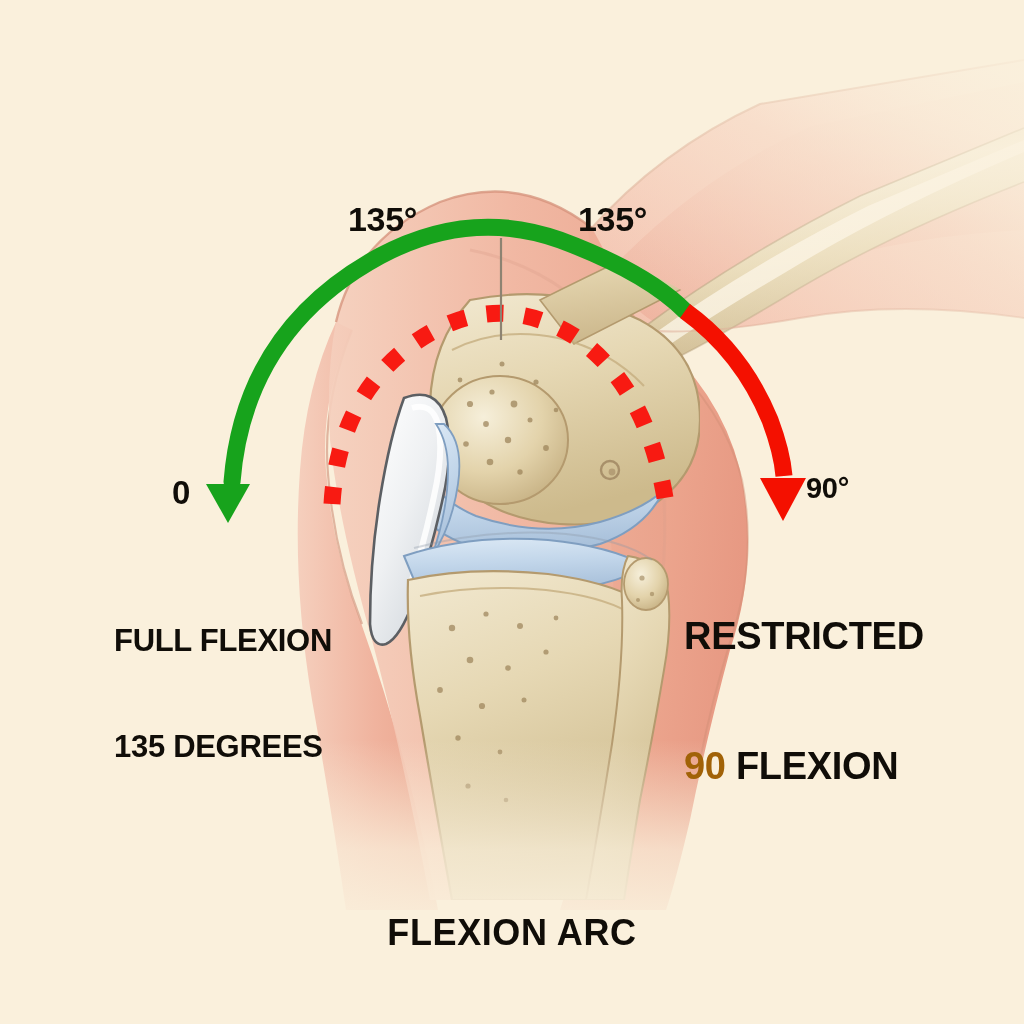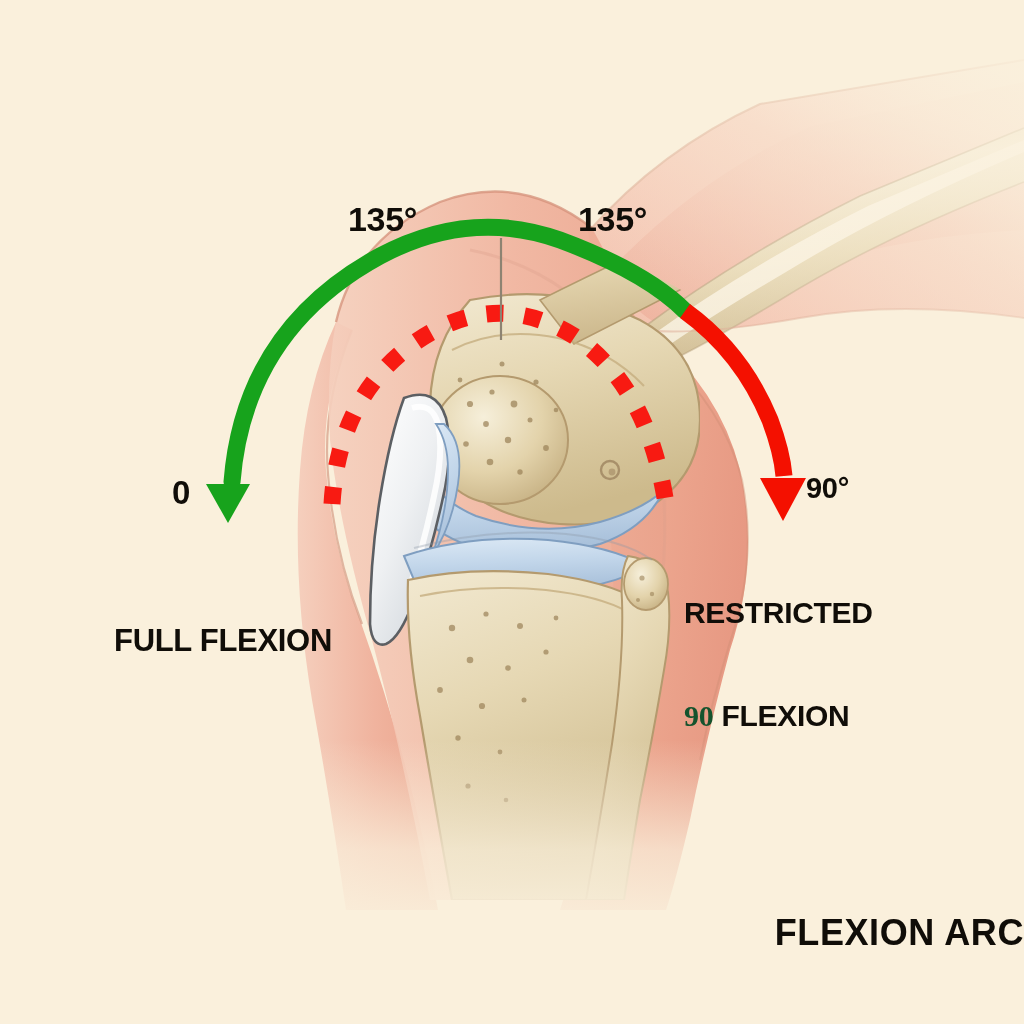--- a/index.html
+++ b/index.html
@@ -31,26 +31,26 @@
     letter-spacing: -0.3px;
   }
   #deg-left  { left: 348px; top: 200px; font-size: 34px; }
   #deg-right { left: 578px; top: 200px; font-size: 34px; }
   #zero-mark { left: 172px; top: 474px; font-size: 33px; }
   #ninety-mark { left: 806px; top: 472px; font-size: 29px; }
   #cap-left {
     left: 114px; top: 552px; font-size: 31px;
   }
   #cap-right {
-    left: 684px; top: 528px; font-size: 30px; text-align: left;
-  }
-  .red-num { color: #14532d; font-family: Liberation Serif, serif; }
+    left: 684px; top: 528px; font-size: 38px; text-align: left;
+  }
+  .red-num { color: #a16207; }
   #caption {
     left: 0; top: 912px; width: 1024px;
-    text-align: right; font-size: 36px; letter-spacing: 0.6px;
+    text-align: center; font-size: 36px; letter-spacing: 0.6px;
   }
 </style>
 </head>
 <body>
 
 <div id="stage">
 
   <svg id="art" viewBox="0 0 1024 1024">
     <defs>
       <linearGradient id="thighGrad" x1="0" y1="1" x2="0.55" y2="0">
@@ -265,20 +265,21 @@
   <div class="lbl" id="deg-left">135°</div>
 
   <div class="lbl" id="deg-right">135°</div>
 
   <div class="lbl" id="zero-mark">0</div>
 
   <div class="lbl" id="ninety-mark">90°</div>
 
   <div class="lbl" id="cap-left">
     <div>FULL FLEXION</div>
+    <div>135 DEGREES</div>
   </div>
 
   <div class="lbl" id="cap-right">
     <div>RESTRICTED</div>
     <div><span class="red-num">90</span> <span>FLEXION</span></div>
   </div>
 
   <div class="lbl" id="caption">FLEXION ARC</div>
 
 </div>

